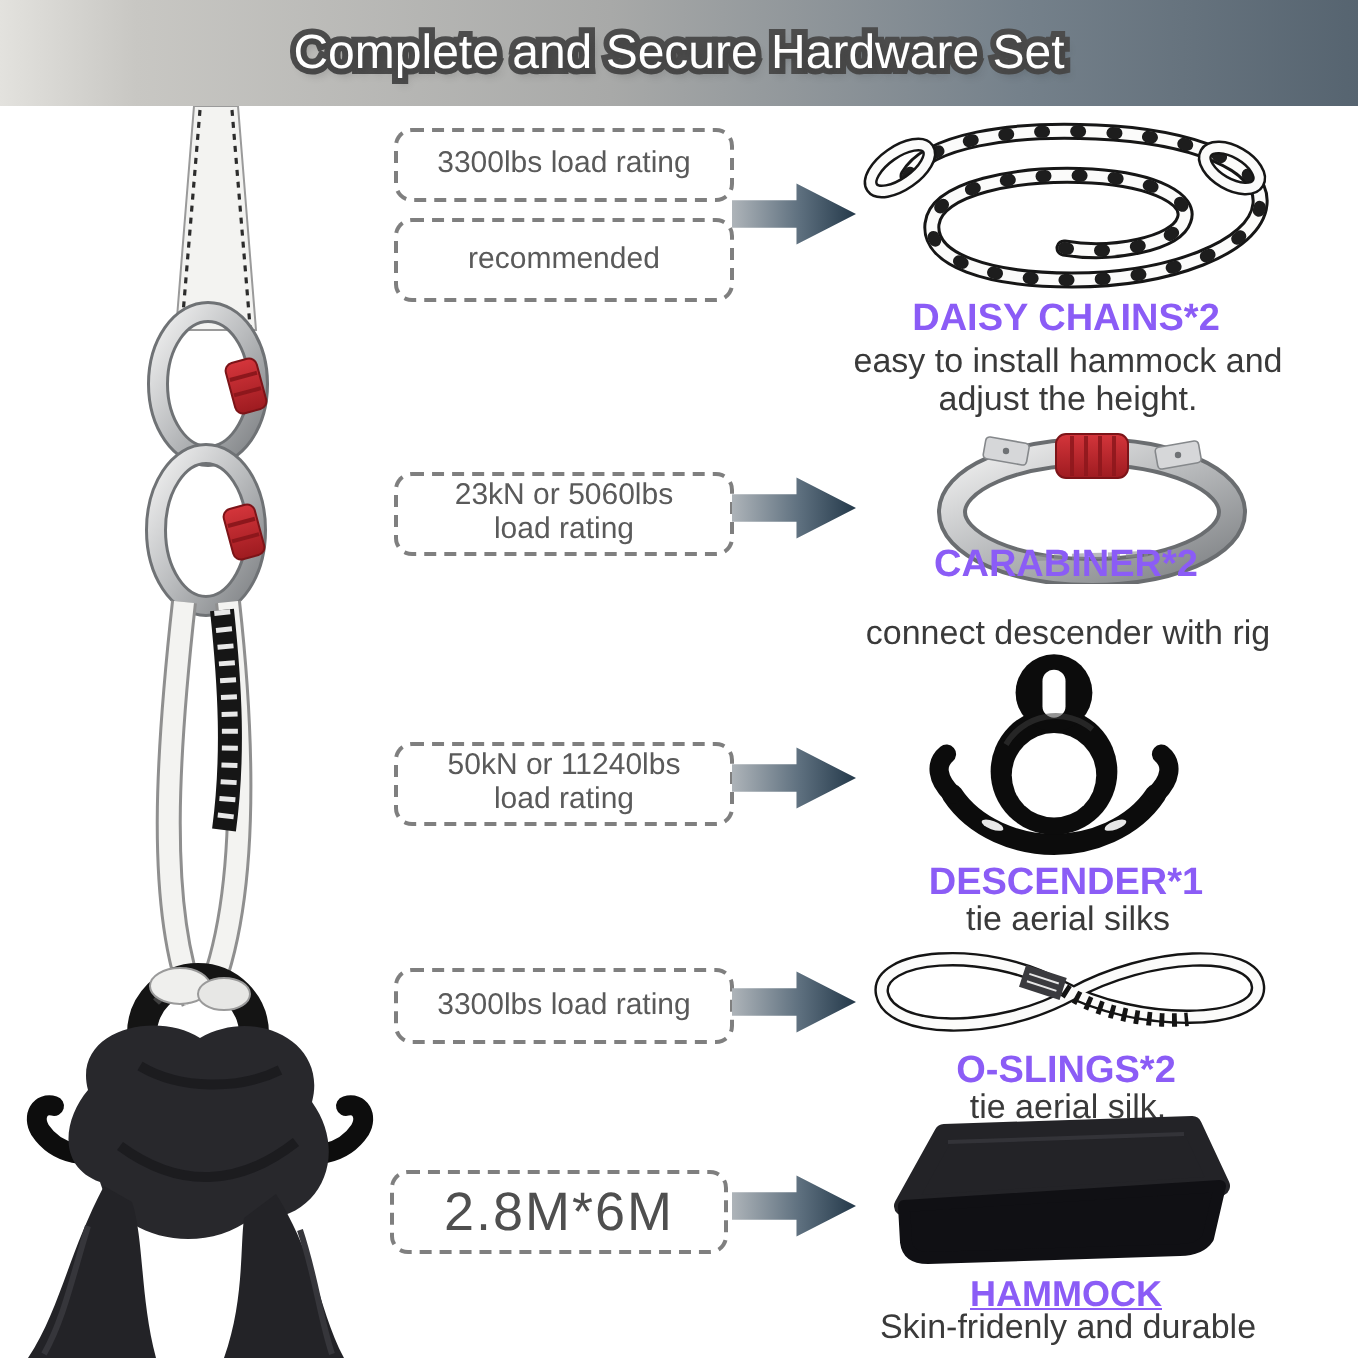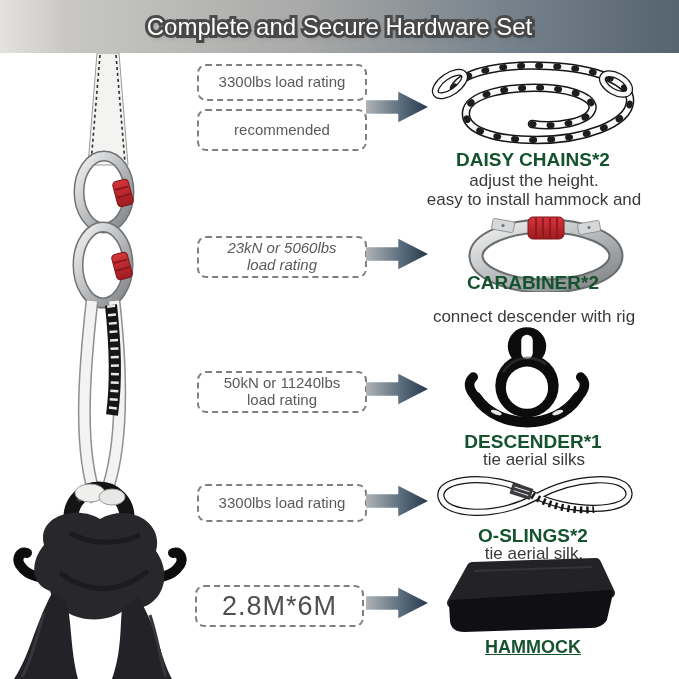--- a/index.html
+++ b/index.html
@@ -12,36 +12,36 @@
   .banner-title{font-size:24px;font-weight:normal;color:#ffffff;white-space:nowrap;
           -webkit-text-stroke:6px #4c4c4c;paint-order:stroke fill;
           text-shadow:2px 3px 4px rgba(40,40,40,.35);letter-spacing:0px;}
   
   .callout{position:absolute;border:2px dashed #7f7f7f;border-radius:9px;background:#fff;
            color:#5a5a5a;display:flex;flex-direction:column;align-items:center;justify-content:center;
            text-align:center;font-size:15px;line-height:1.12;}
   .callout span{display:block;}
   #co-r1b1{left:197px;top:64px;width:166px;height:33px;}
   #co-r1b2{left:197px;top:109px;width:166px;height:38px;gap:44px;}
-  #co-r2b1{left:197px;top:236px;width:166px;height:38px;font-style:italic;}
+  #co-r2b1{left:197px;top:236px;width:166px;height:38px;}
   #co-r3b1{left:197px;top:371px;width:166px;height:38px;}
   #co-r4b1{left:197px;top:484px;width:166px;height:34px;}
   #co-r5b1{left:195px;top:585px;width:165px;height:38px;font-size:27px;color:#4f4f4f;letter-spacing:1px;}
   
   .arrow{position:absolute;width:62px;height:38px;
          background:linear-gradient(90deg,#aeb4b9 0%,#5d6f7e 55%,#24394a 100%);
          clip-path:polygon(0 32%,52% 32%,52% 10%,100% 50%,52% 90%,52% 68%,0 68%);}
   #ar-1{left:366px;top:88px;}
   #ar-2{left:366px;top:235px;}
   #ar-3{left:366px;top:370px;}
   #ar-4{left:366px;top:482px;}
   #ar-5{left:366px;top:584px;}
   
   .item-name{position:absolute;left:403px;width:260px;font-weight:bold;font-size:19px;
-             color:#14532d;text-align:center;}
+             color:#8b5cf6;text-align:center;}
   .item-desc{position:absolute;left:398px;width:272px;font-size:17px;color:#3a3a3a;
              text-align:center;line-height:1.12;}
   .item-desc span{display:block;}
   #nm-daisy{top:149px;}      #ds-daisy{top:171px;}
   #nm-carabiner{top:272px;}  #ds-carabiner{top:307px;}
   #nm-descender{top:431px;}  #ds-descender{top:450px;}
   #nm-osling{top:525px;}     #ds-osling{top:544px;}
   #nm-hammock{top:637px;font-size:18px;text-decoration:underline;} #ds-hammock{top:654px;}
   
   .illu{position:absolute;}
@@ -172,22 +172,22 @@
         <ellipse cx="30" cy="26" rx="17" ry="8" stroke="#fbfbfa" stroke-width="4.5"></ellipse>
       </g>
       <g transform="rotate(30 196 26)">
         <ellipse cx="196" cy="26" rx="15" ry="8" stroke="#161616" stroke-width="7"></ellipse>
         <ellipse cx="196" cy="26" rx="15" ry="8" stroke="#fbfbfa" stroke-width="4.5"></ellipse>
       </g>
     </g>
   </svg>
   <div class="item-name" id="nm-daisy">DAISY CHAINS*2</div>
   <div class="item-desc" id="ds-daisy">
+    <span>easy to install hammock and</span>
     <span>adjust the height.</span>
-    <span>easy to install hammock and</span>
   </div>
 
   <svg id="sv-carabiner" class="illu" viewBox="0 0 176 78">
     <defs>
       <linearGradient id="met2" x1="0" y1="0" x2="1" y2="1">
         <stop offset="0" stop-color="#f2f2f2"></stop>
           <stop offset=".5" stop-color="#b7b9bb"></stop>
           <stop offset="1" stop-color="#7e8184"></stop>
       </linearGradient>
       <linearGradient id="red2" x1="0" y1="0" x2="0" y2="1">
@@ -258,14 +258,17 @@
   <div class="item-desc" id="ds-osling">
     <span>tie aerial silk.</span>
   </div>
 
   <svg id="sv-hammock" class="illu" viewBox="0 0 185 76">
     <path d="M32,8 L156,4 L170,34 L12,44 Z" fill="#232327" stroke="#232327" stroke-width="10" stroke-linejoin="round"></path>
     <path d="M12,44 L170,34 L164,60 Q160,66 150,66 L24,70 Q14,70 13,62 Z" fill="#101014" stroke="#101014" stroke-width="6" stroke-linejoin="round"></path>
     <line x1="34" y1="12" x2="152" y2="8" stroke="#3a3a40" stroke-width="2" opacity=".7"></line>
   </svg>
   <div class="item-name" id="nm-hammock">HAMMOCK</div>
+  <div class="item-desc" id="ds-hammock">
+    <span>Skin-fridenly and durable</span>
+  </div>
 
 </div>
 
 </body></html>

